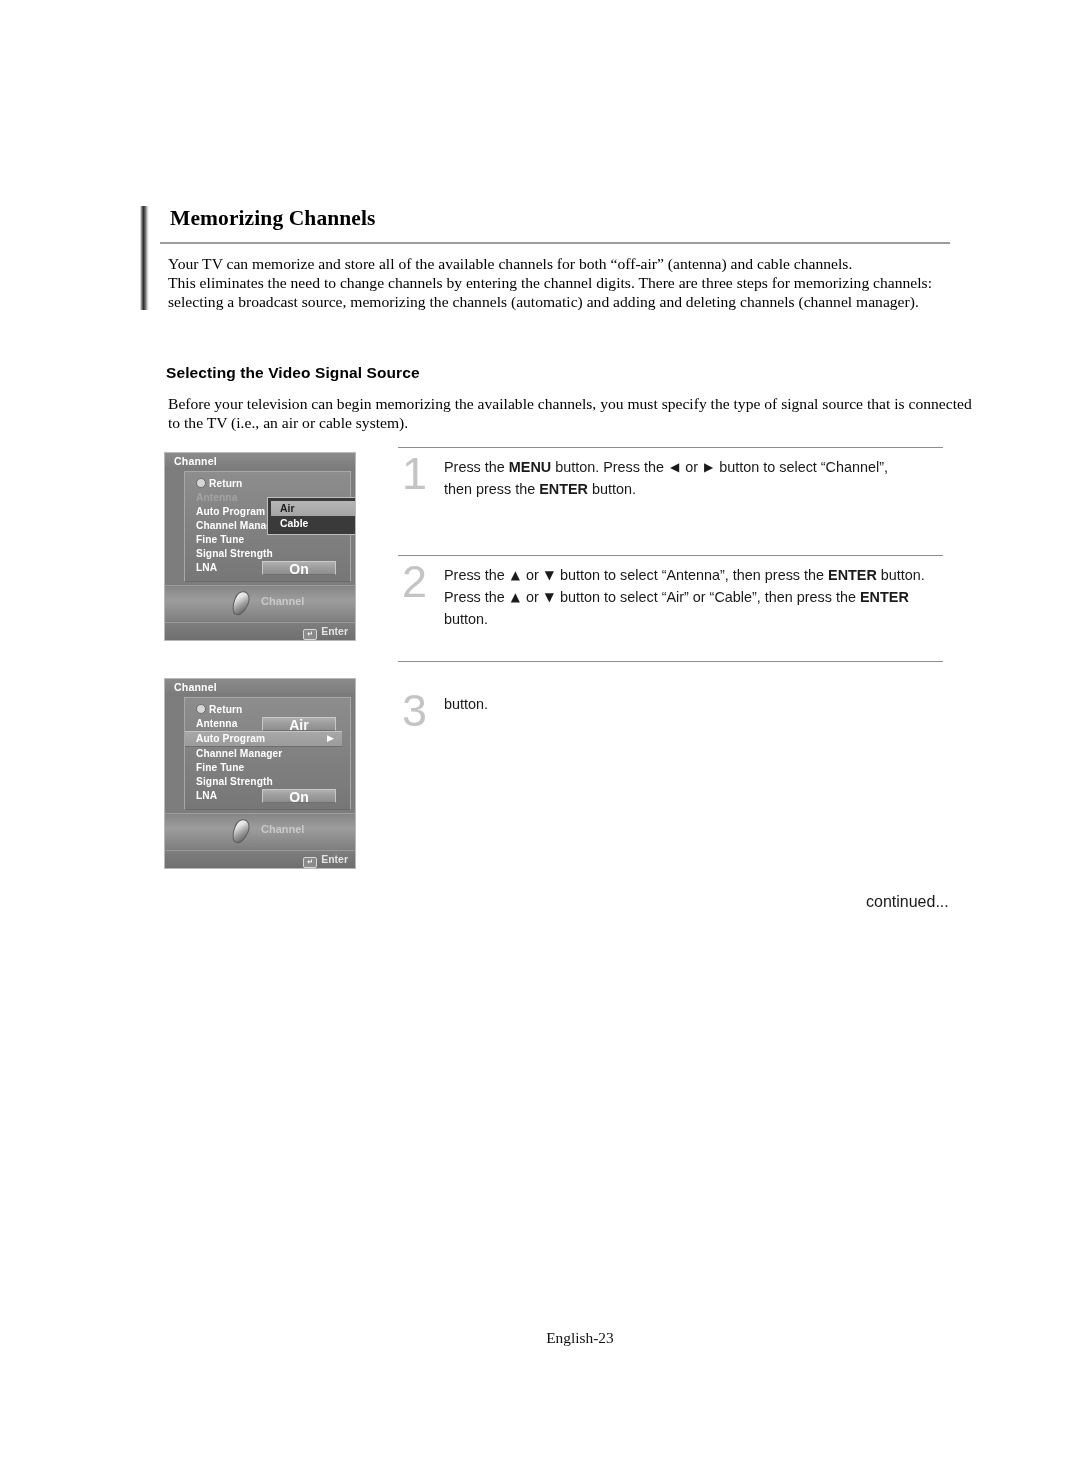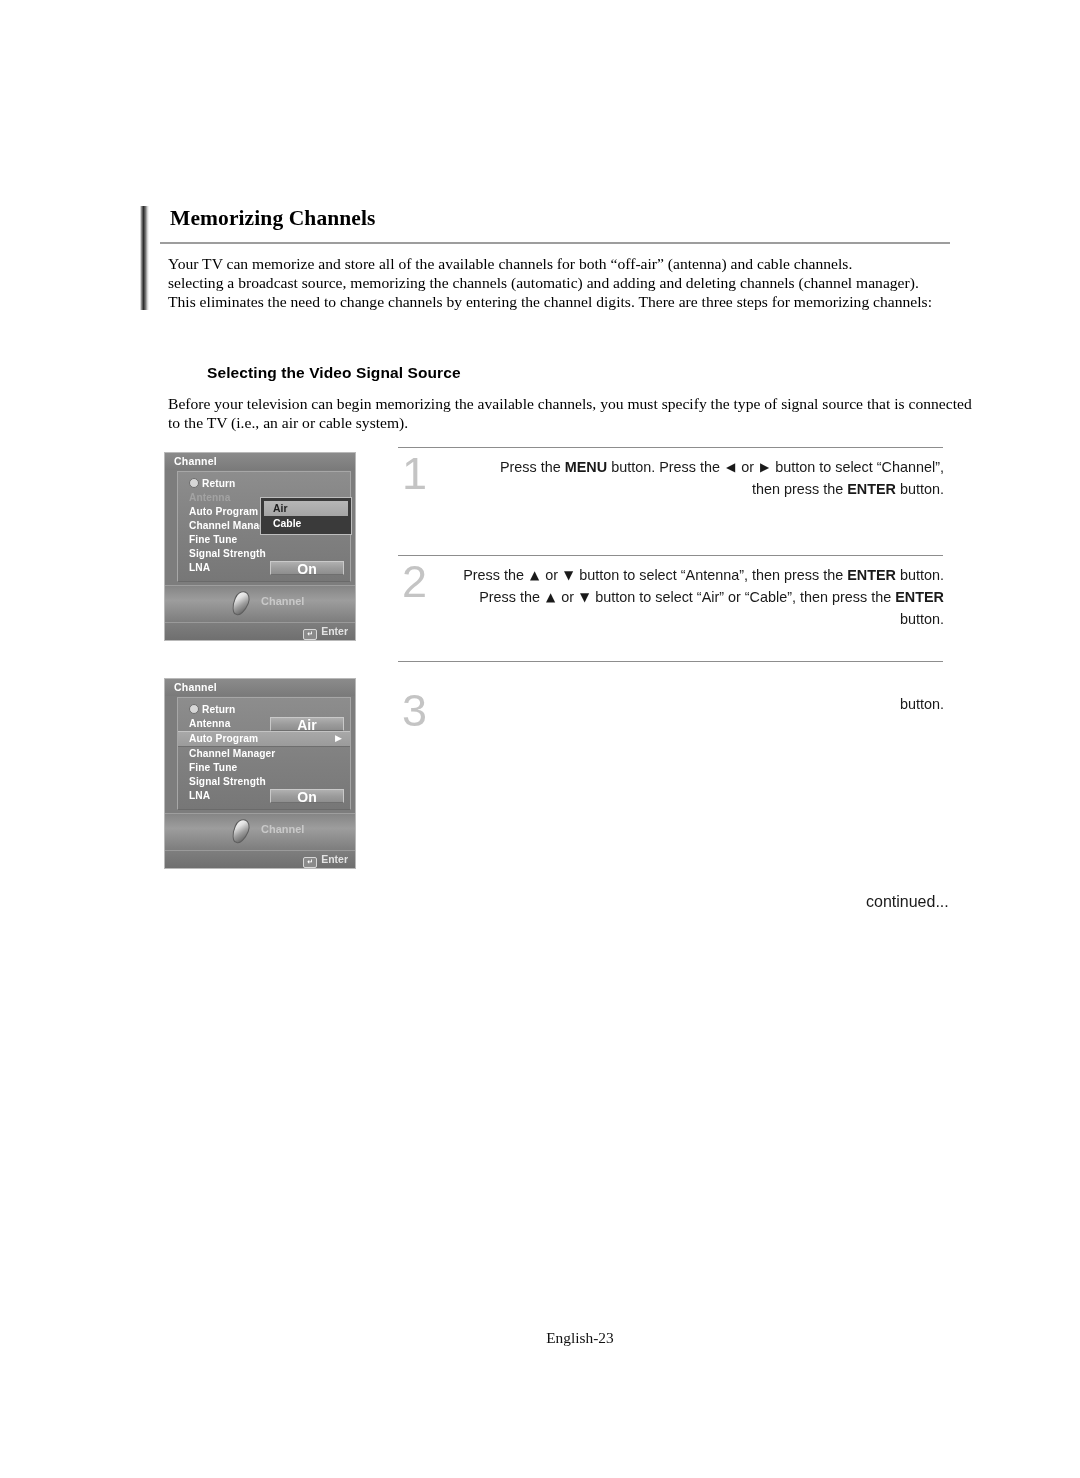--- a/index.html
+++ b/index.html
@@ -81,21 +81,20 @@
   .sub-head {
     position: absolute;
     left: 166px;
     top: 364px;
     font-family: "Liberation Sans", sans-serif;
     font-weight: bold;
     font-size: 15.5px;
     letter-spacing: 0.1px;
     color: #000;
     white-space: nowrap;
-    margin-left: 41px;
   }
   .sub-para {
     position: absolute;
     left: 168px;
     top: 394px;
     width: 790px;
     font-family: "Liberation Serif", serif;
     font-size: 15.6px;
     line-height: 19.2px;
     color: #000;
@@ -133,21 +132,21 @@
   .step-text {
     position: absolute;
     left: 46px;
     top: 0px;
     width: 500px;
     font-family: "Liberation Sans", sans-serif;
     font-size: 14.4px;
     line-height: 21px;
     color: #1a1a1a;
   }
-  .step-text .ln { display: block; white-space: nowrap; text-align: right; }
+  .step-text .ln { display: block; white-space: nowrap; }
   .step-text b { font-weight: bold; }
   .ar {
     font-family: "DejaVu Sans", sans-serif;
     font-size: 12px;
     position: relative;
     top: -1px;
     padding: 0 2px;
   }
 
   
@@ -189,25 +188,25 @@
     line-height: 17px;
     padding-left: 9px;
     font-size: 10.5px;
     font-weight: bold;
     color: #ffffff;
     background: linear-gradient(to bottom,#8b8b8b 0%, #7a7a7a 100%);
     letter-spacing: .2px;
   }
   .osd-body {
     position: relative;
-    margin: 1px 4px 0 12px;
+    margin: 1px 4px 0 19px;
     background: linear-gradient(to bottom,#8d8d8d 0%, #808080 55%, #777777 100%);
     border: 1px solid #a7a7a7;
     border-bottom-color:#6a6a6a;
-    padding: 5px 0 6px 0;
+    padding: 5px 8px 6px 0;
   }
   .osd-row {
     position: relative;
     height: 14px;
     line-height: 14px;
     font-size: 10.2px;
     font-weight: bold;
     color: #ffffff;
     padding-left: 11px;
     white-space: nowrap;
@@ -352,22 +351,22 @@
 <div class="page">
 
   <div class="title-block">
     <div class="title-rule-bar"></div>
     <div class="page-title">Memorizing Channels</div>
     <div class="title-rule"></div>
   </div>
 
   <div class="intro" id="intro-para">
       <span class="ln">Your TV can memorize and store all of the available channels for both “off-air” (antenna) and cable channels.</span>
+      <span class="ln">This eliminates the need to change channels by entering the channel digits. There are three steps for memorizing channels:</span>
       <span class="ln">selecting a broadcast source, memorizing the channels (automatic) and adding and deleting channels (channel manager).</span>
-      <span class="ln">This eliminates the need to change channels by entering the channel digits. There are three steps for memorizing channels:</span>
     </div>
 
   <div class="sub-head">Selecting the Video Signal Source</div>
   <div class="sub-para" id="section-para">
       <span class="ln">Before your television can begin memorizing the available channels, you must specify the type of signal source that is connected</span>
       <span class="ln">to the TV (i.e., an air or cable system).</span>
     </div>
 
   <div class="steps" id="steps-host">
       <div class="step-rule" style="top: 0px;"></div>

